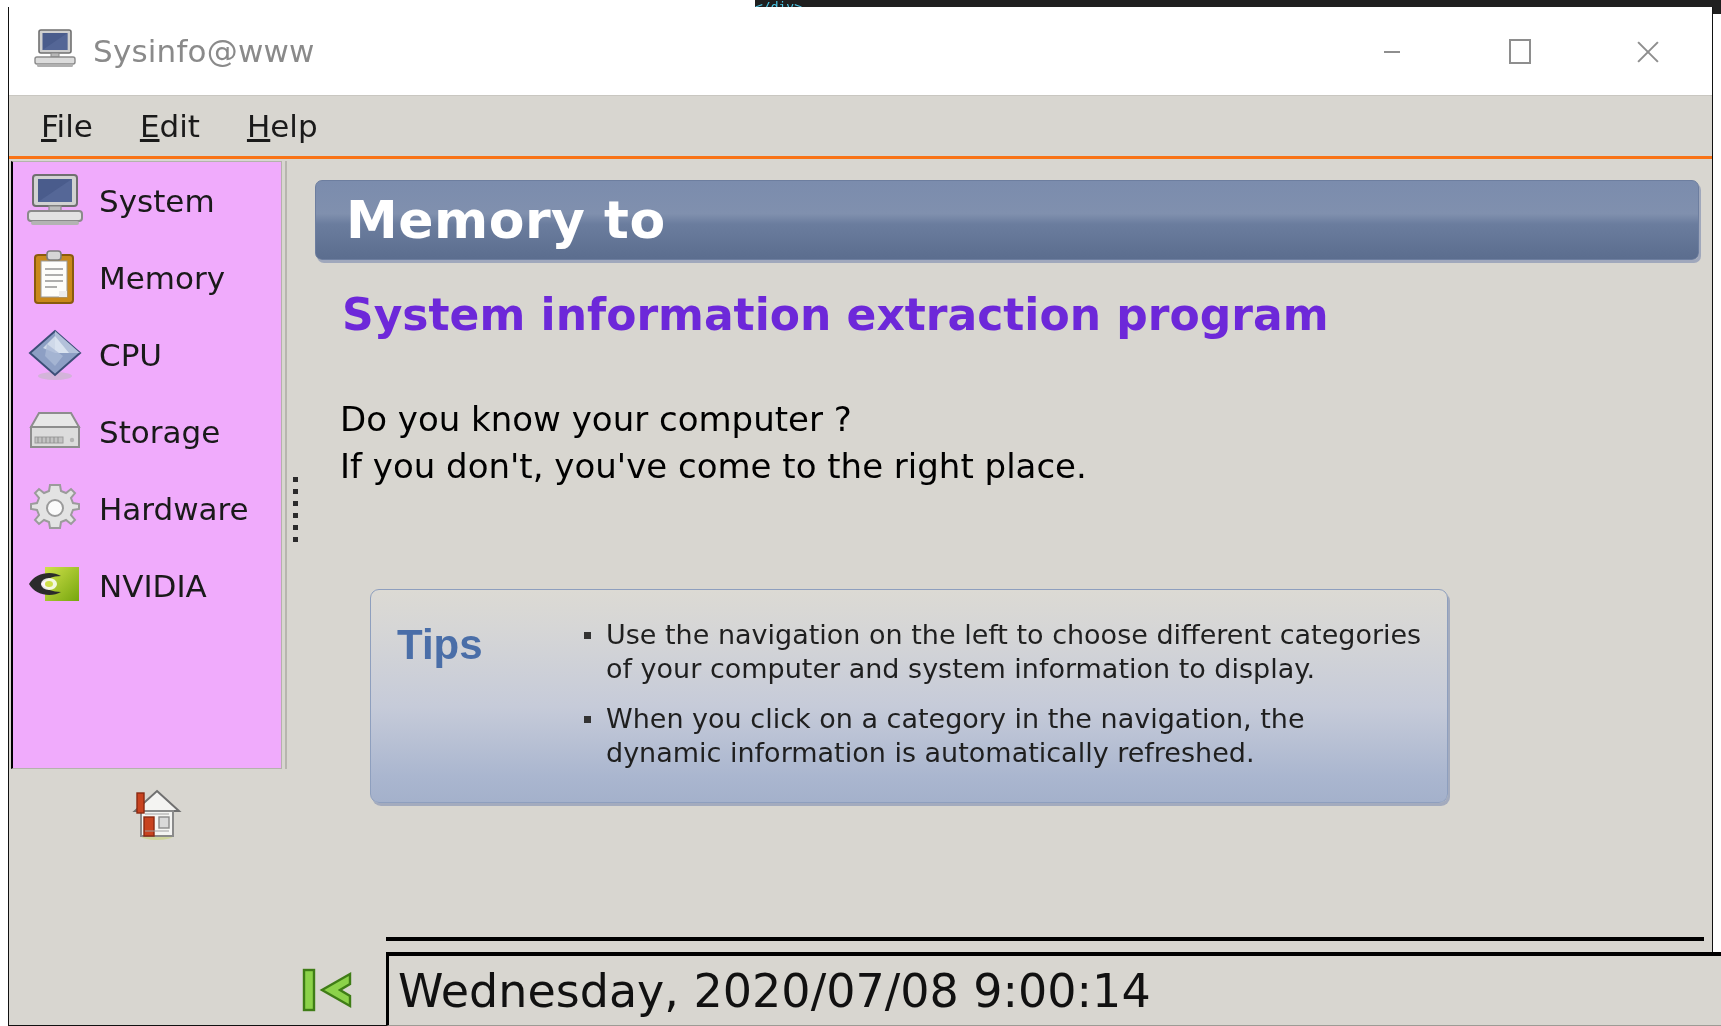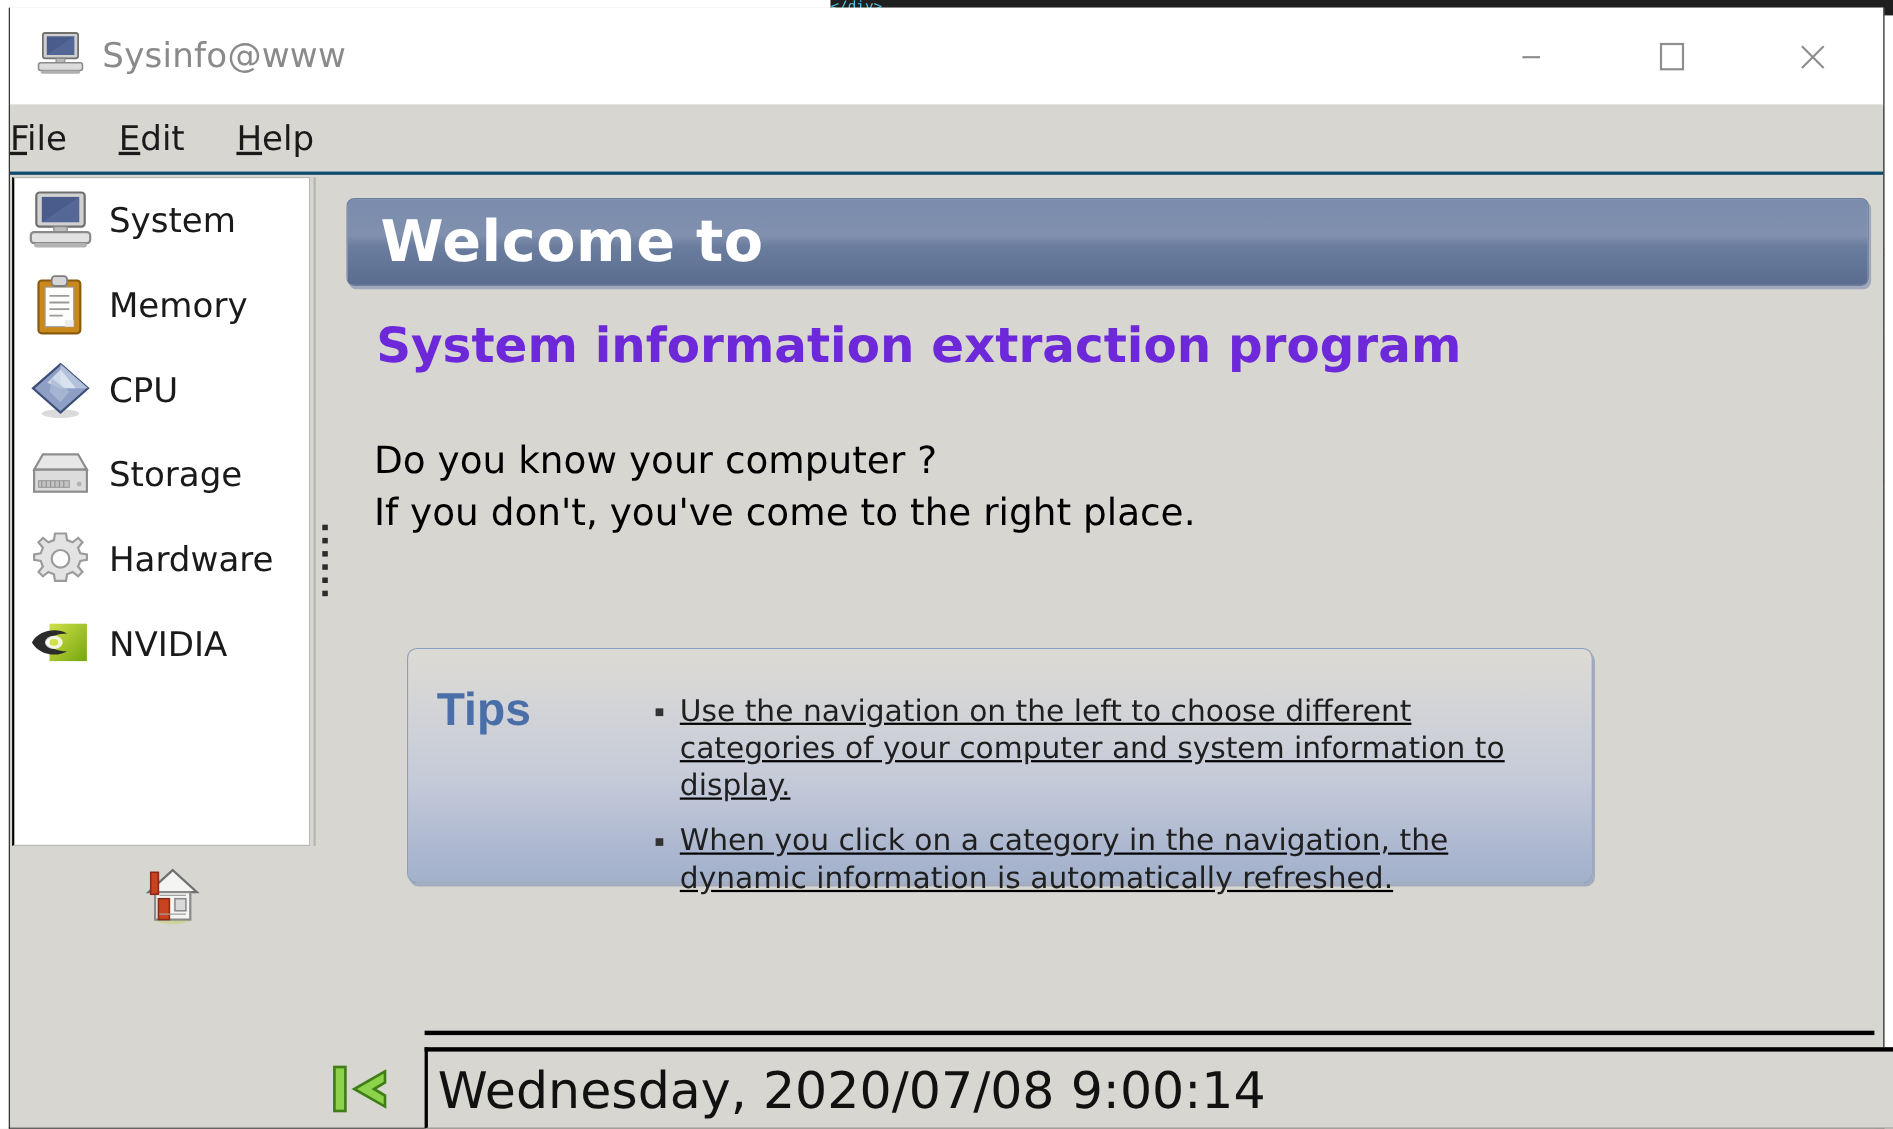--- a/index.html
+++ b/index.html
@@ -90,22 +90,23 @@
   }
   .wc-close::before { transform: rotate(45deg); }
   .wc-close::after  { transform: rotate(-45deg); }
 
   
   #menubar {
     flex: 0 0 63px;
     background: #d8d6d0;
     display: flex;
     align-items: center;
+    padding-left: 32px;
     gap: 47px;
-    border-bottom: 3px solid #0c4a6e;
+    border-bottom: 3px solid #f97316;
   }
   .menu-item {
     font-size: 31px;
     color: #1a1a1a;
     font-family: "DejaVu Sans", sans-serif;
     cursor: default;
   }
   .menu-item .mn { text-decoration: underline; }
 
   
@@ -120,21 +121,21 @@
   
   #sidebar-wrap {
     flex: 0 0 273px;
     position: relative;
     padding: 0;
   }
   #sidebar {
     position: absolute;
     left: 2px; top: 2px;
     width: 271px; height: 608px;
-    background: #ffffff;
+    background: #f0abfc;
     border: 1px solid #b4b2ac;
     border-left: 2px solid #000;
     overflow: hidden;
   }
   .nav-item {
     display: flex;
     align-items: center;
     gap: 14px;
     height: 77px;
     padding-left: 12px;
@@ -235,24 +236,23 @@
   #tips-label {
     flex: 0 0 185px;
     font-size: 42px;
     font-weight: bold;
     color: #4a6ea8;
     font-family: Liberation Sans, sans-serif;
     line-height: 1;
     padding-top: 6px;
   }
   #tips-list {
-    margin: 12px; padding: 0 0 0 24px;
+    margin: 0; padding: 0 0 0 24px;
     list-style: none;
     flex: 1 1 auto;
-    text-decoration: underline;
   }
   #tips-list li {
     position: relative;
     font-size: 27px;
     line-height: 34px;
     color: #1f1f1f;
     font-family: "DejaVu Sans", sans-serif;
     margin-bottom: 16px;
   }
   #tips-list li::before {
@@ -480,21 +480,21 @@
             <line x1="14" y1="27" x2="38" y2="27"></line>
             <line x1="14" y1="44" x2="38" y2="44"></line>
           </g>
         </svg>
       </div>
     </div>
 
     <div id="content">
 
       <div id="welcome-banner">
-        <span class="wb-text">Welcome to</span>
+        <span class="wb-text">Memory to</span>
       </div>
 
       <div id="subtitle">System information extraction program</div>
 
       <div id="intro">
         <div>Do you know your computer ?</div>
         <div>If you don't, you've come to the right place.</div>
       </div>
 
       <div id="tips-box">

